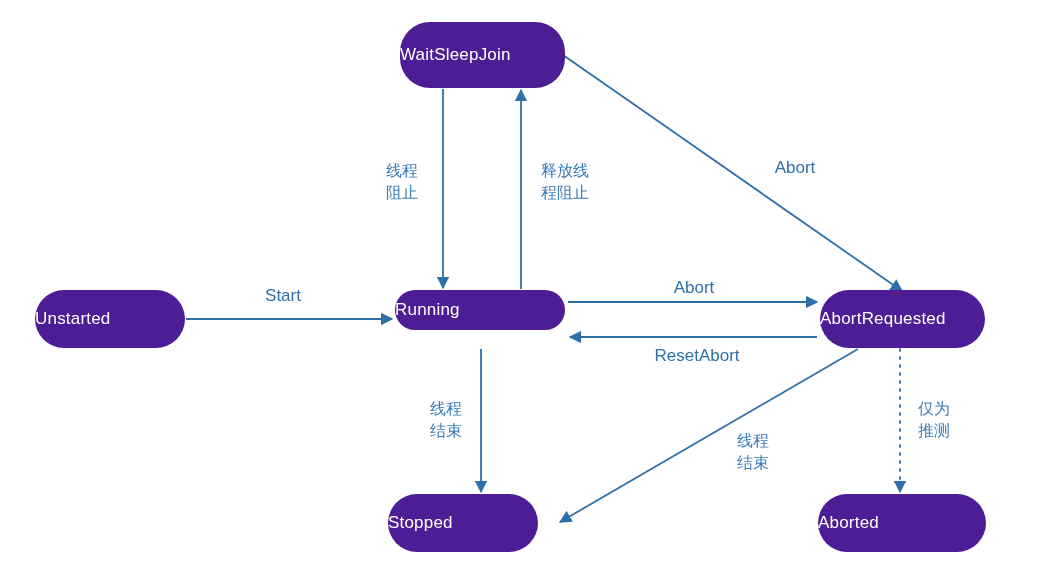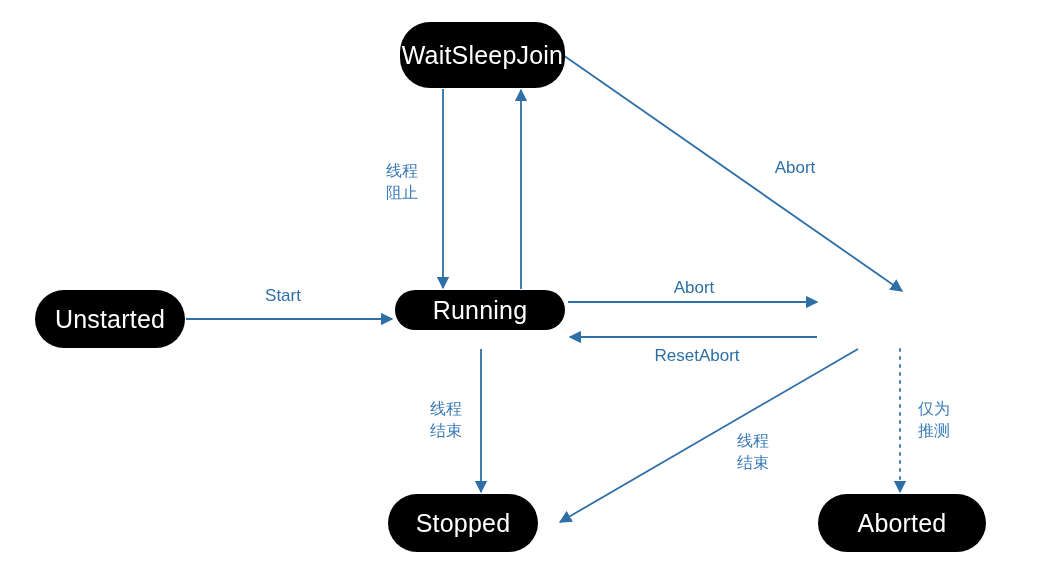--- a/index.html
+++ b/index.html
@@ -21,25 +21,24 @@
     position: absolute;
     left: 0;
     top: 0;
     width: 1052px;
     height: 580px;
   }
   .node {
     position: absolute;
     display: flex;
     align-items: center;
-    justify-content: center;
-    background: #000000;
+    background: #4c1d95;
     color: #ffffff;
     border-radius: 30px;
-    font-size: 25px;
+    font-size: 17px;
     letter-spacing: 0.2px;
     white-space: nowrap;
     box-sizing: border-box;
   }
   .edge-label {
     position: absolute;
     color: #2f6fa8;
     font-size: 17px;
     line-height: 1.35;
     white-space: pre;
@@ -99,34 +98,39 @@
   </div>
 
   <div class="node" style="left:35px; top:290px; width:150px; height:58px;">
     <span>Unstarted</span>
   </div>
 
   <div class="node" style="left:395px; top:290px; width:170px; height:40px;">
     <span>Running</span>
   </div>
 
+  <div class="node" style="left:820px; top:290px; width:165px; height:58px;">
+    <span>AbortRequested</span>
+  </div>
 
   <div class="node" style="left:388px; top:494px; width:150px; height:58px;">
     <span>Stopped</span>
   </div>
 
   <div class="node" style="left:818px; top:494px; width:168px; height:58px;">
     <span>Aborted</span>
   </div>
 
   <div class="edge-label" style="left:255px; top:285px; width:56px;">Start</div>
 
   <div class="edge-label cjk" style="left:376px; top:160px; width:52px;">线程
 阻止</div>
 
+  <div class="edge-label cjk" style="left:533px; top:160px; width:64px;">释放线
+程阻止</div>
 
   <div class="edge-label" style="left:766px; top:157px; width:58px;">Abort</div>
 
   <div class="edge-label" style="left:665px; top:277px; width:58px;">Abort</div>
 
   <div class="edge-label" style="left:643px; top:345px; width:108px;">ResetAbort</div>
 
   <div class="edge-label cjk" style="left:420px; top:398px; width:52px;">线程
 结束</div>
 

